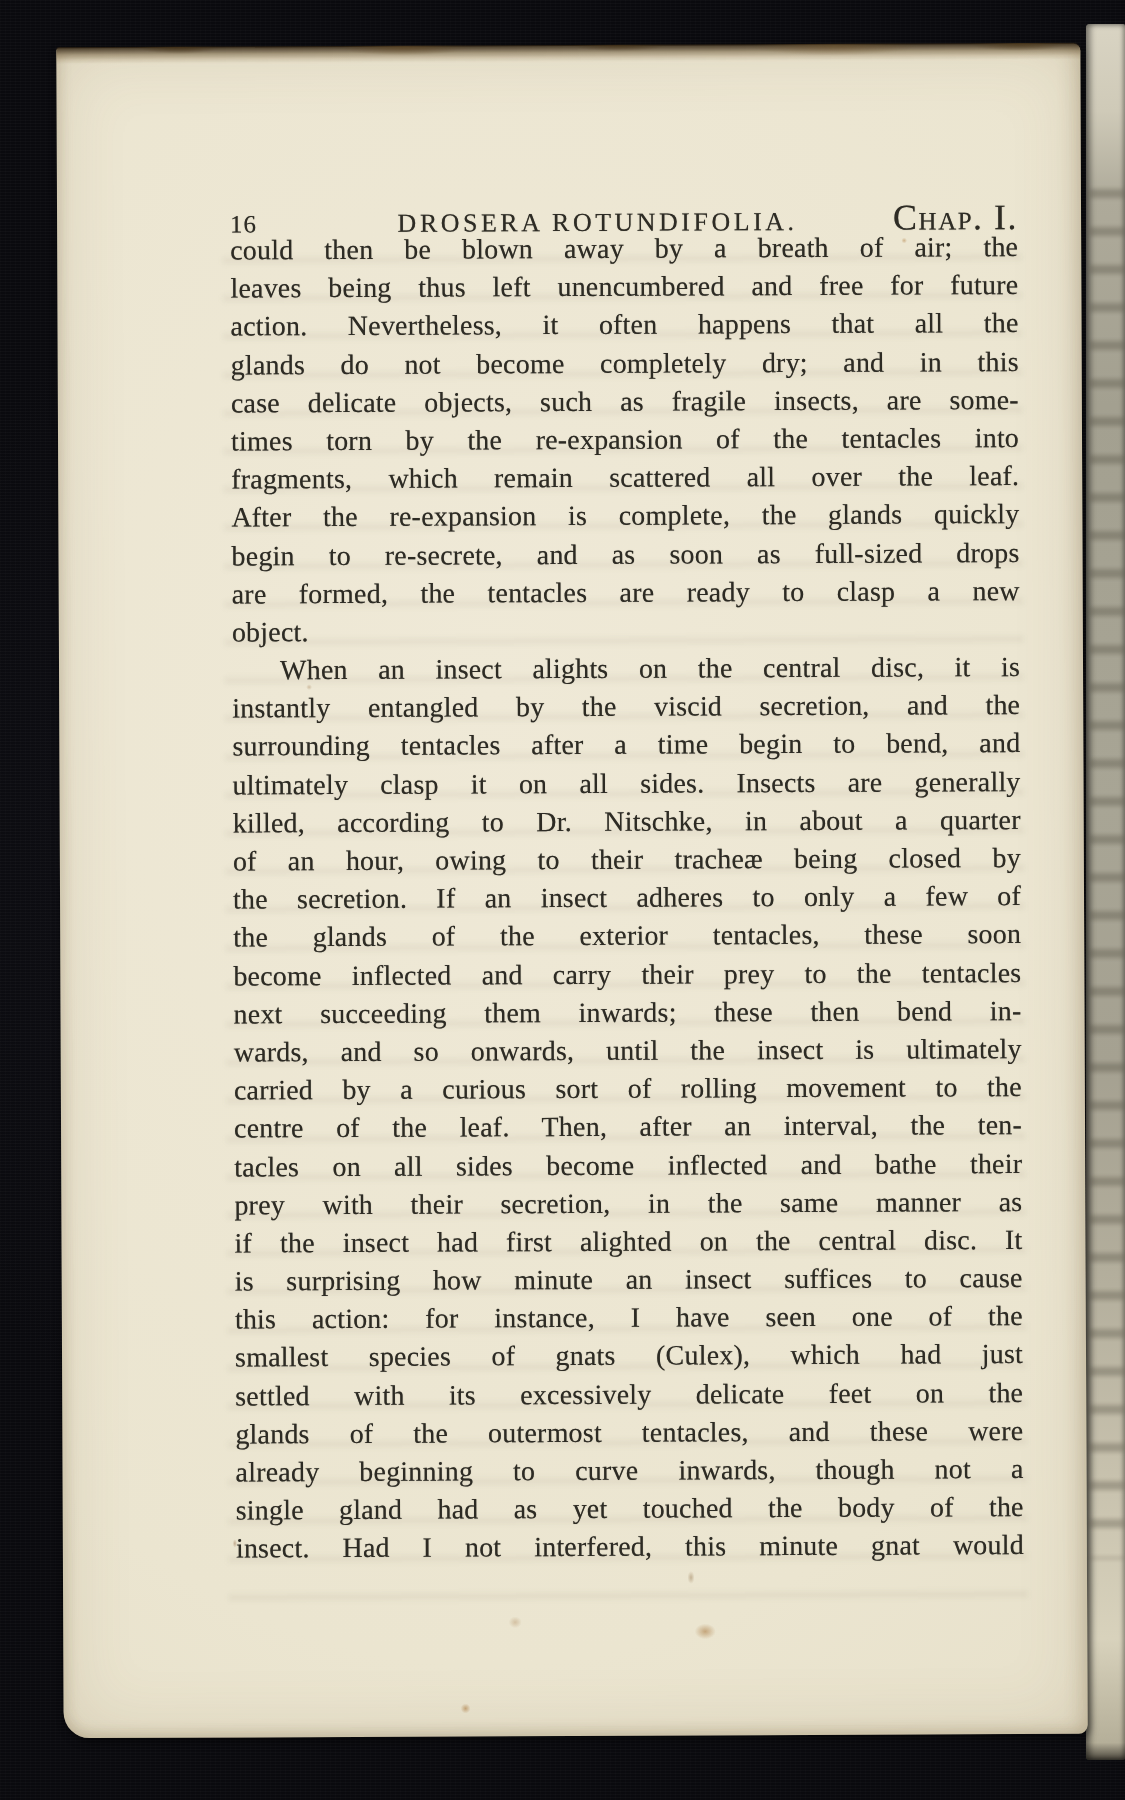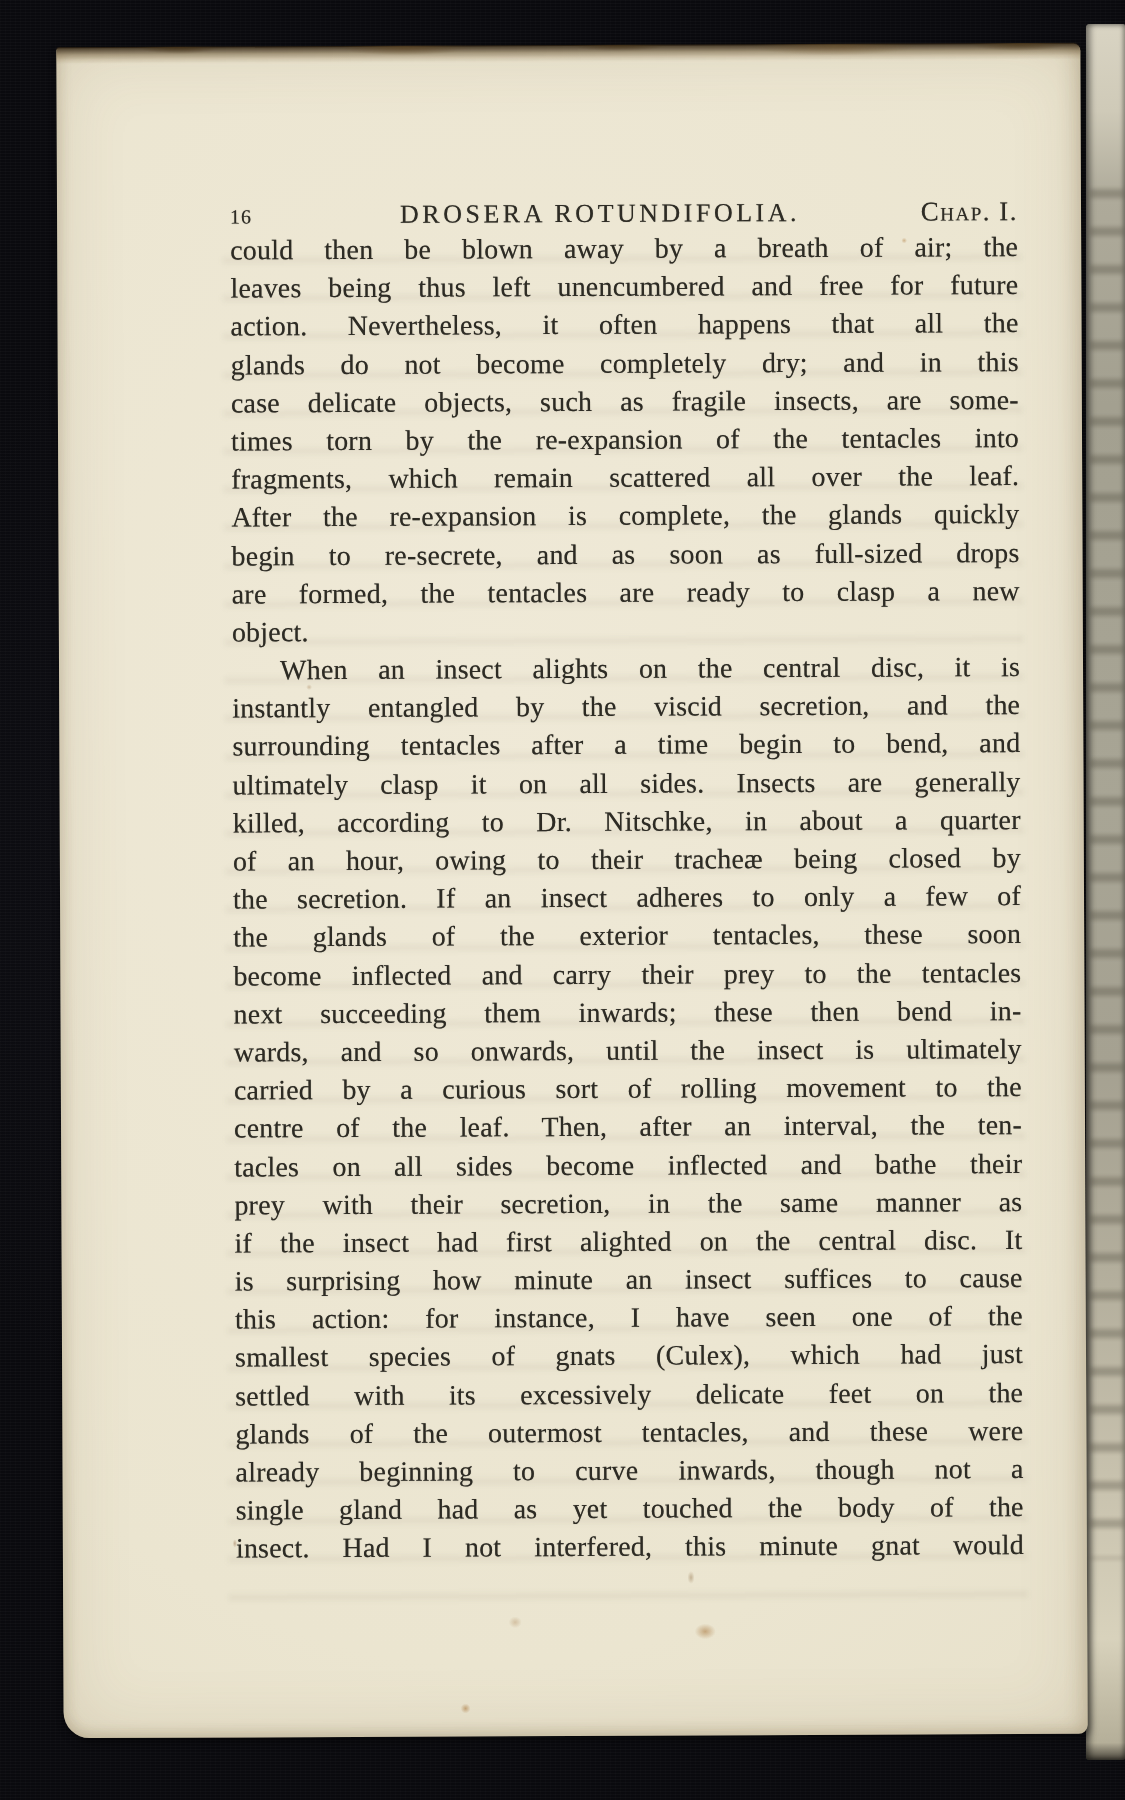--- a/index.html
+++ b/index.html
@@ -88,31 +88,31 @@
   }
 
   
   .header{
     position:absolute;
     left:173px; top:152px; width:788px;
     display:flex; align-items:baseline;
     color:#2e2c25;
   }
   .page-number{
-    font-size:20px; letter-spacing:1px; min-width:72px;
+    font-size:25px; letter-spacing:1px; min-width:72px;
     text-shadow:0 0 0.7px rgba(46,44,37,0.65);
   }
   .running-title{
     flex:1; text-align:center;
     font-size:26px; letter-spacing:3.5px;
     text-shadow:0 0 0.7px rgba(46,44,37,0.65);
   }
   .chapter-label{
     min-width:120px; text-align:right;
-    font-size:27px; font-variant:small-caps; letter-spacing:1.5px;
+    font-size:36px; font-variant:small-caps; letter-spacing:1.5px;
     text-shadow:0 0 0.7px rgba(46,44,37,0.65);
   }
 
   .body-text{
     position:absolute;
     left:173px; top:184px; width:788px;
     font-size:28px; line-height:38.2px;
     color:#2d2b24;
     letter-spacing:0.2px;
     text-shadow:0 0 0.7px rgba(45,43,36,0.6);

